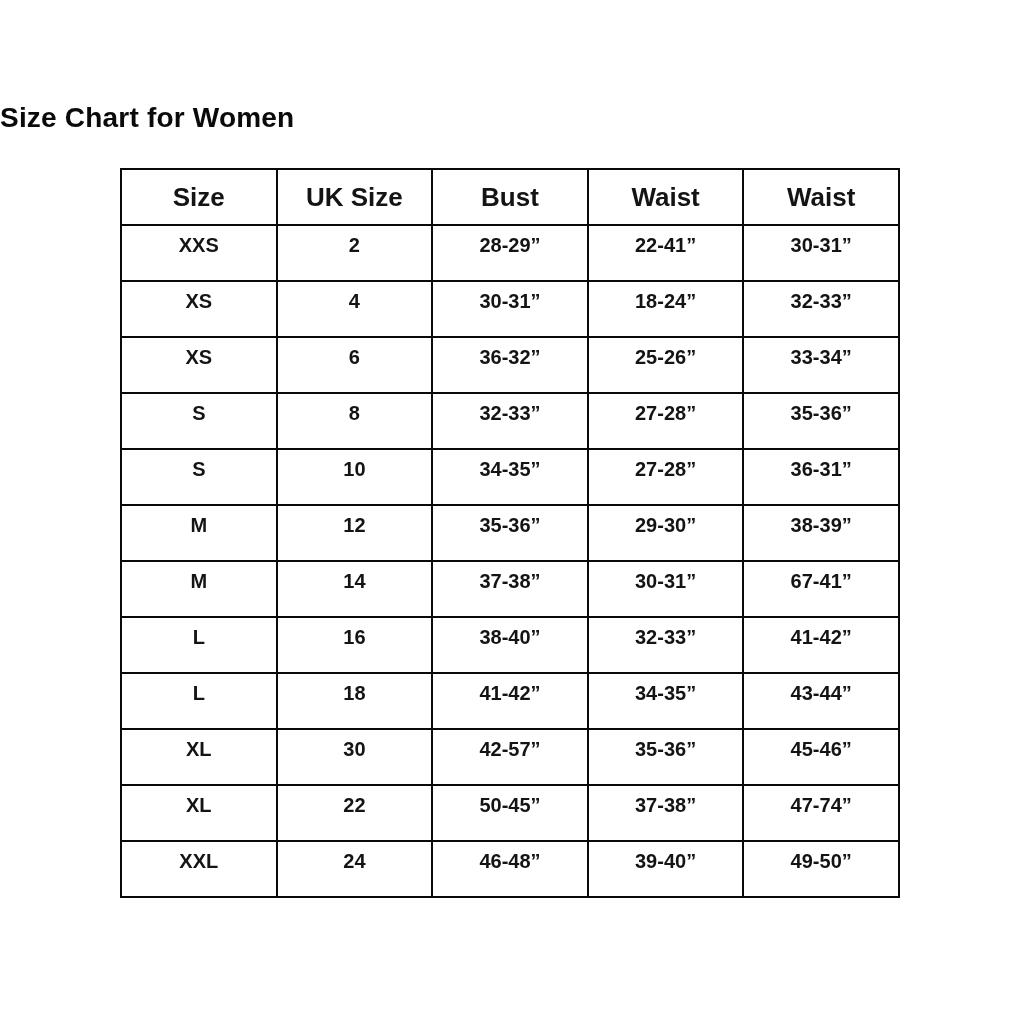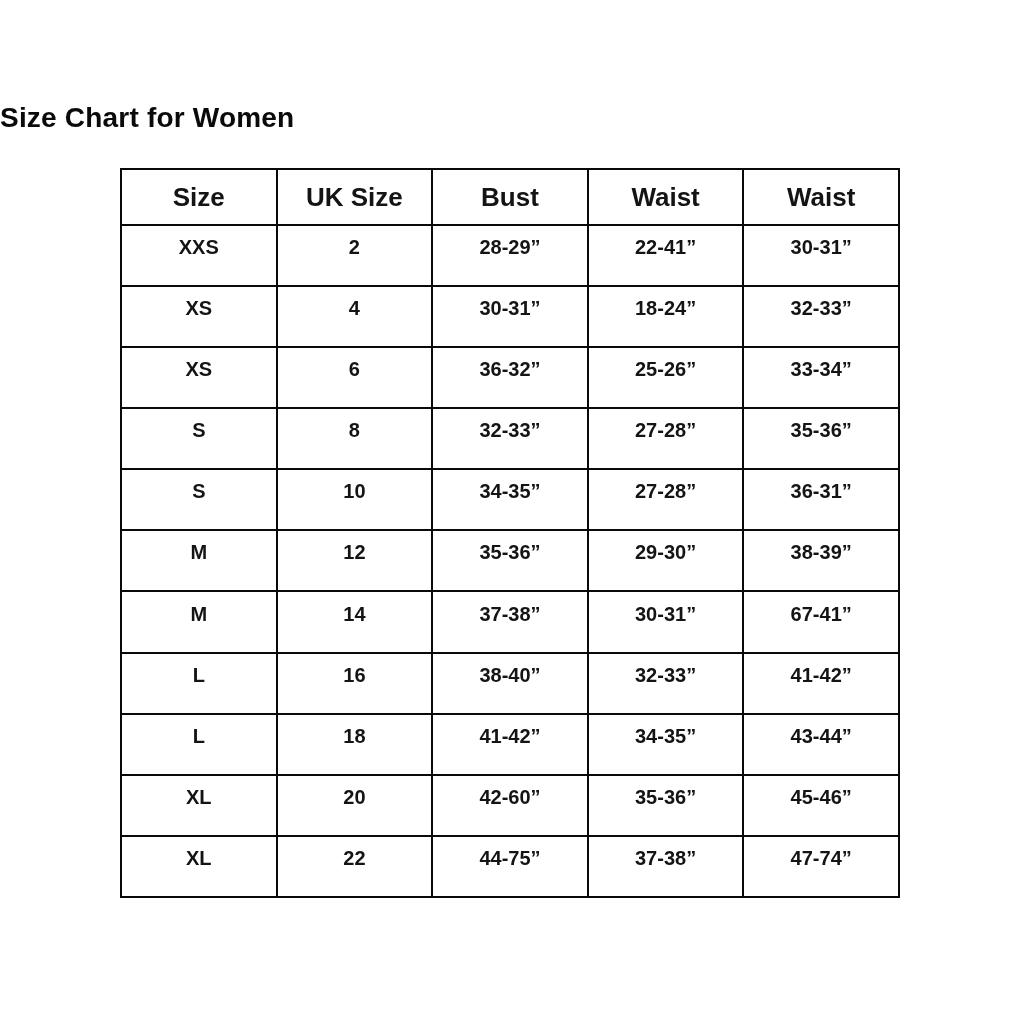--- a/index.html
+++ b/index.html
@@ -130,27 +130,34 @@
         </tr>
         <tr>
           <td>L</td>
           <td>18</td>
           <td>41-42”</td>
           <td>34-35”</td>
           <td>43-44”</td>
         </tr>
         <tr>
           <td>XL</td>
-          <td>20</td>
-          <td>42-60”</td>
+          <td>30</td>
+          <td>42-57”</td>
           <td>35-36”</td>
           <td>45-46”</td>
         </tr>
         <tr>
           <td>XL</td>
           <td>22</td>
-          <td>44-75”</td>
+          <td>50-45”</td>
           <td>37-38”</td>
           <td>47-74”</td>
+        </tr>
+        <tr>
+          <td>XXL</td>
+          <td>24</td>
+          <td>46-48”</td>
+          <td>39-40”</td>
+          <td>49-50”</td>
         </tr>
       </tbody>
   </table>
 </div>
 
 </body></html>

